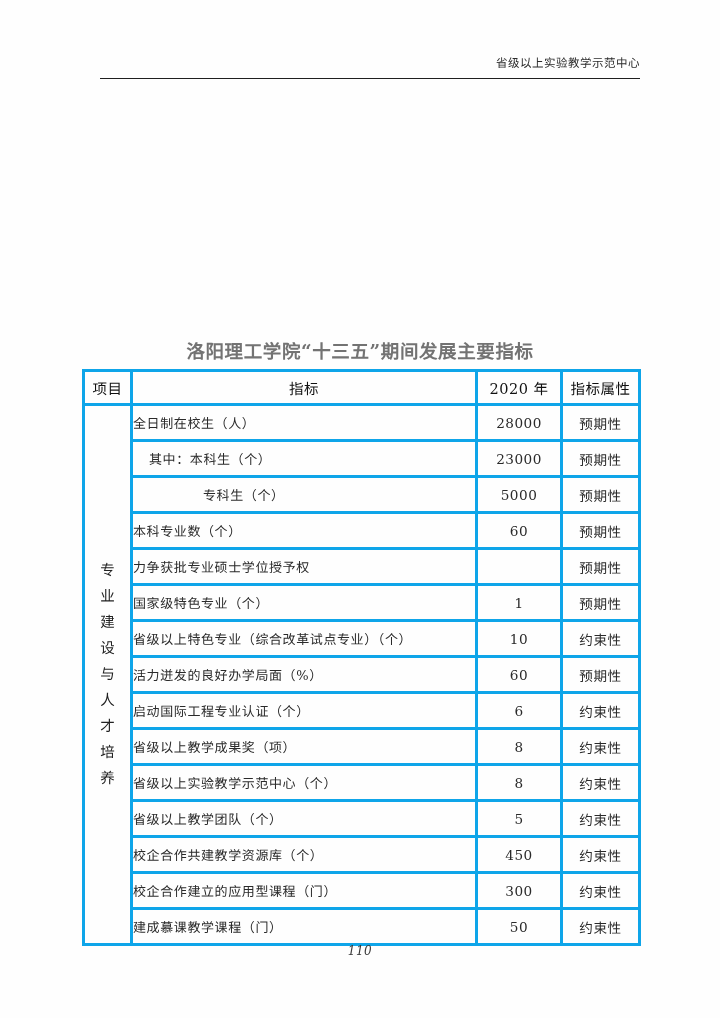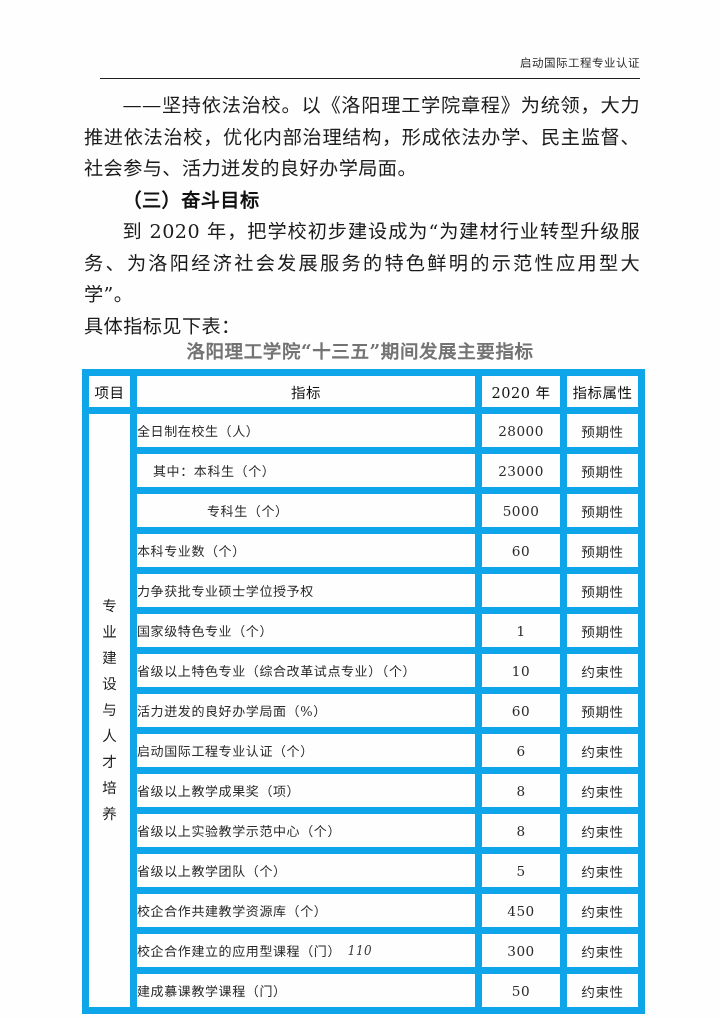--- a/index.html
+++ b/index.html
@@ -102,21 +102,21 @@
     font-family: "DejaVu Serif", "Liberation Serif", serif;
     color: #2a2a2a;
   }
   table.metrics col.c-item  { width: 48px; }
   table.metrics col.c-index { width: 345px; }
   table.metrics col.c-year  { width: 85px; }
   table.metrics col.c-attr  { width: 78px; }
 
   table.metrics th,
   table.metrics td {
-    border: 7px solid #0ea5e9;
+    border: 3px solid #0ea5e9;
     padding: 0;
     vertical-align: middle;
   }
   table.metrics thead th {
     height: 31px;
     font-size: 14.5px;
     font-weight: normal;
     color: #111;
     text-align: center;
     letter-spacing: 0.5px;
@@ -172,30 +172,24 @@
     letter-spacing: 0.5px;
     font-style: italic;
   }
 </style>
 </head>
 <body>
 
 <div class="page">
 
   <div class="page-header">
-    <span class="header-text">启动国际工程专业认证</span>
+    <span class="header-text">省级以上实验教学示范中心</span>
   </div>
   <div class="header-rule"></div>
 
-  <div class="body-area">
-    <p class="para indent2">——坚持依法治校。以《洛阳理工学院章程》为统领，大力推进依法治校，优化内部治理结构，形成依法办学、民主监督、社会参与、活力迸发的良好办学局面。</p>
-    <p class="heading-sub">（三）奋斗目标</p>
-    <p class="para indent2">到 2020 年，把学校初步建设成为“为建材行业转型升级服务、为洛阳经济社会发展服务的特色鲜明的示范性应用型大学”。</p>
-    <p class="para tight">具体指标见下表：</p>
-  </div>
 
   <div class="table-block">
     <div class="table-title">洛阳理工学院“十三五”期间发展主要指标</div>
 
     <table class="metrics">
       <colgroup>
         <col class="c-item">
           <col class="c-index">
           <col class="c-year">
           <col class="c-attr">

